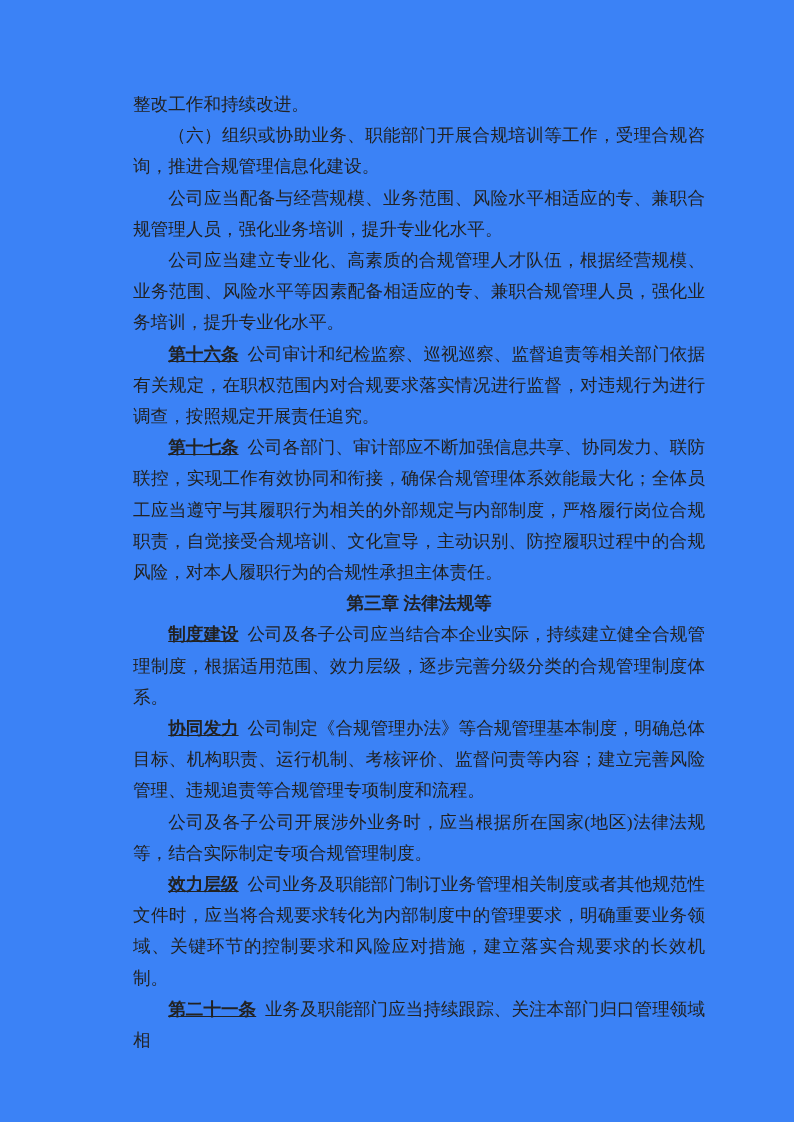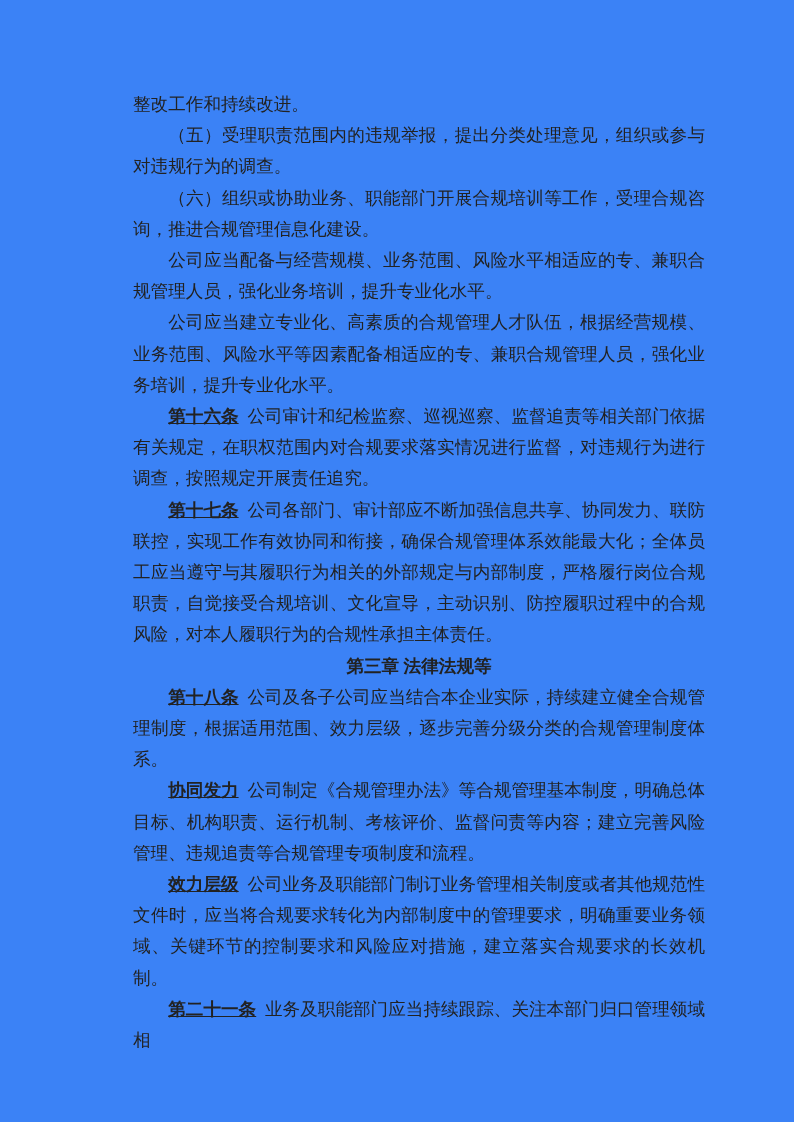--- a/index.html
+++ b/index.html
@@ -44,25 +44,25 @@
     margin-right: 0.5em;
     text-decoration: underline;
   }
 </style>
 </head>
 <body>
 
 <div class="page">
   <div class="doc-body" id="doc-body">
       <p class="para plain"><span>整改工作和持续改进。</span></p>
-      <p class="para indent"><span>（五）受理职责范围内的违规举报，提出分类处理意见，组织或参与对违规行为的调查。</span></p>
       <p class="para indent"><span>（六）组织或协助业务、职能部门开展合规培训等工作，受理合规咨询，推进合规管理信息化建设。</span></p>
       <p class="para indent"><span>公司应当配备与经营规模、业务范围、风险水平相适应的专、兼职合规管理人员，强化业务培训，提升专业化水平。</span></p>
       <p class="para indent"><span>公司应当建立专业化、高素质的合规管理人才队伍，根据经营规模、业务范围、风险水平等因素配备相适应的专、兼职合规管理人员，强化业务培训，提升专业化水平。</span></p>
       <p class="para indent"><span class="lead">第十六条</span><span>公司审计和纪检监察、巡视巡察、监督追责等相关部门依据有关规定，在职权范围内对合规要求落实情况进行监督，对违规行为进行调查，按照规定开展责任追究。</span></p>
       <p class="para indent"><span class="lead">第十七条</span><span>公司各部门、审计部应不断加强信息共享、协同发力、联防联控，实现工作有效协同和衔接，确保合规管理体系效能最大化；全体员工应当遵守与其履职行为相关的外部规定与内部制度，严格履行岗位合规职责，自觉接受合规培训、文化宣导，主动识别、防控履职过程中的合规风险，对本人履职行为的合规性承担主体责任。</span></p>
       <p class="para heading"><span>第三章 法律法规等</span></p>
-      <p class="para indent"><span class="lead">第十八条</span><span>公司及各子公司应当结合本企业实际，持续建立健全合规管理制度，根据适用范围、效力层级，逐步完善分级分类的合规管理制度体系。</span></p>
+      <p class="para indent"><span class="lead">制度建设</span><span>公司及各子公司应当结合本企业实际，持续建立健全合规管理制度，根据适用范围、效力层级，逐步完善分级分类的合规管理制度体系。</span></p>
       <p class="para indent"><span class="lead">协同发力</span><span>公司制定《合规管理办法》等合规管理基本制度，明确总体目标、机构职责、运行机制、考核评价、监督问责等内容；建立完善风险管理、违规追责等合规管理专项制度和流程。</span></p>
+      <p class="para indent"><span>公司及各子公司开展涉外业务时，应当根据所在国家(地区)法律法规等，结合实际制定专项合规管理制度。</span></p>
       <p class="para indent"><span class="lead">效力层级</span><span>公司业务及职能部门制订业务管理相关制度或者其他规范性文件时，应当将合规要求转化为内部制度中的管理要求，明确重要业务领域、关键环节的控制要求和风险应对措施，建立落实合规要求的长效机制。</span></p>
       <p class="para indent"><span class="lead">第二十一条</span><span>业务及职能部门应当持续跟踪、关注本部门归口管理领域相</span></p>
     </div>
 </div>
 
 </body></html>

